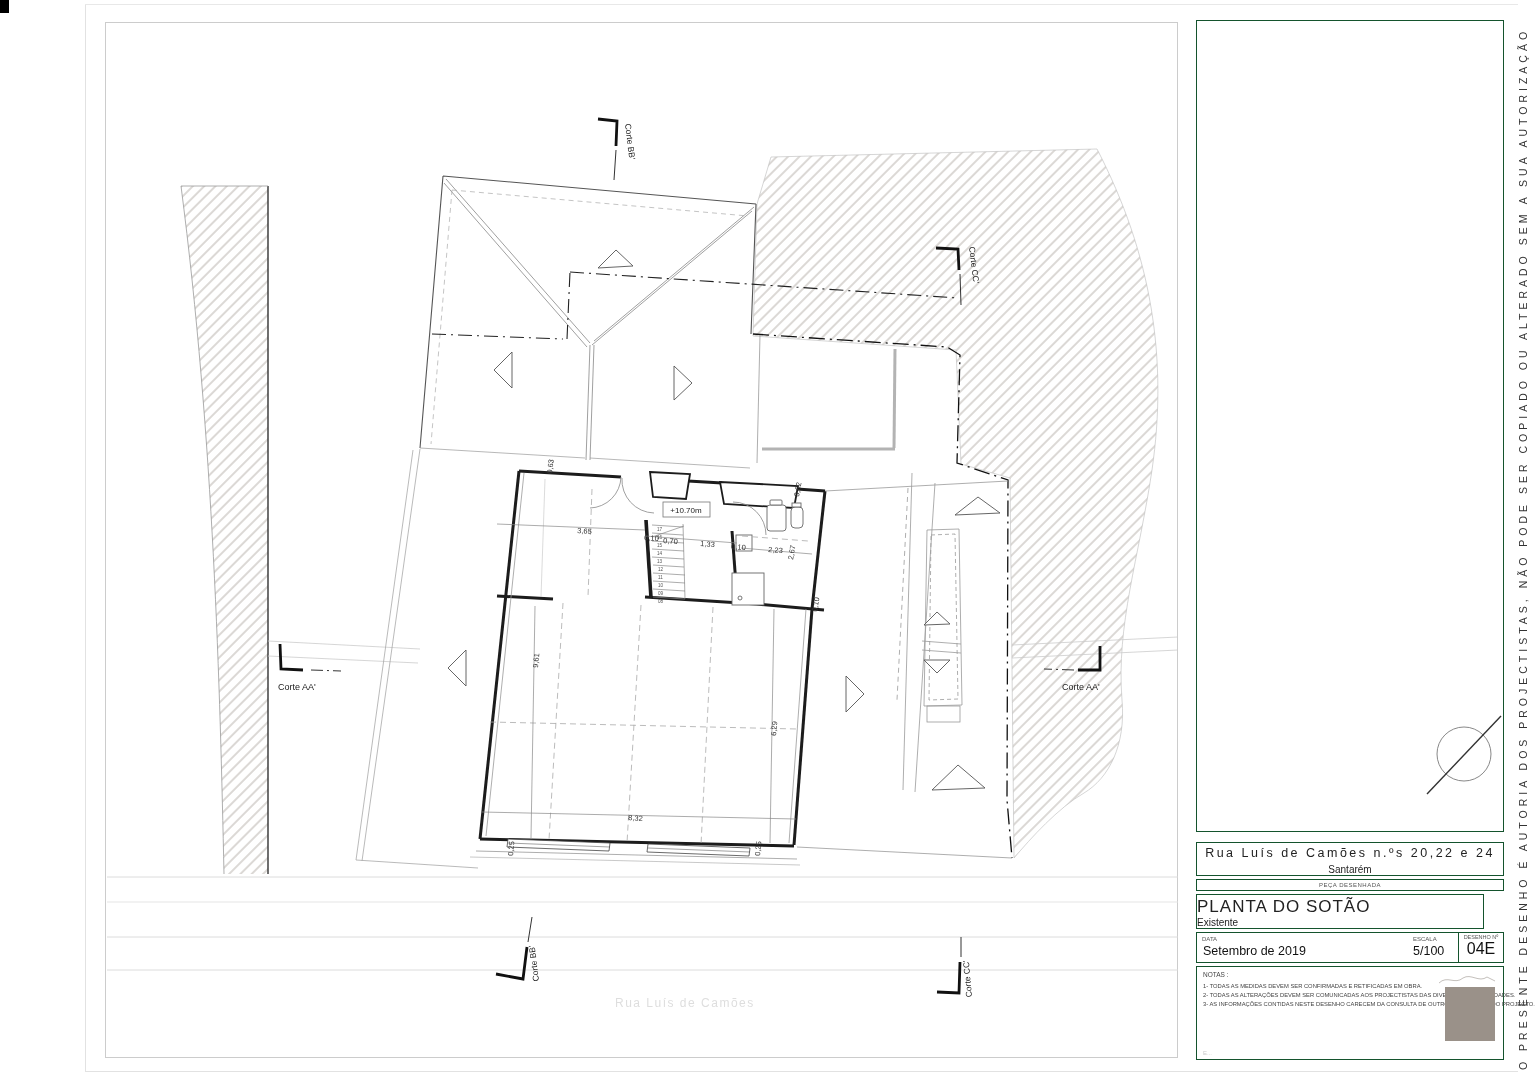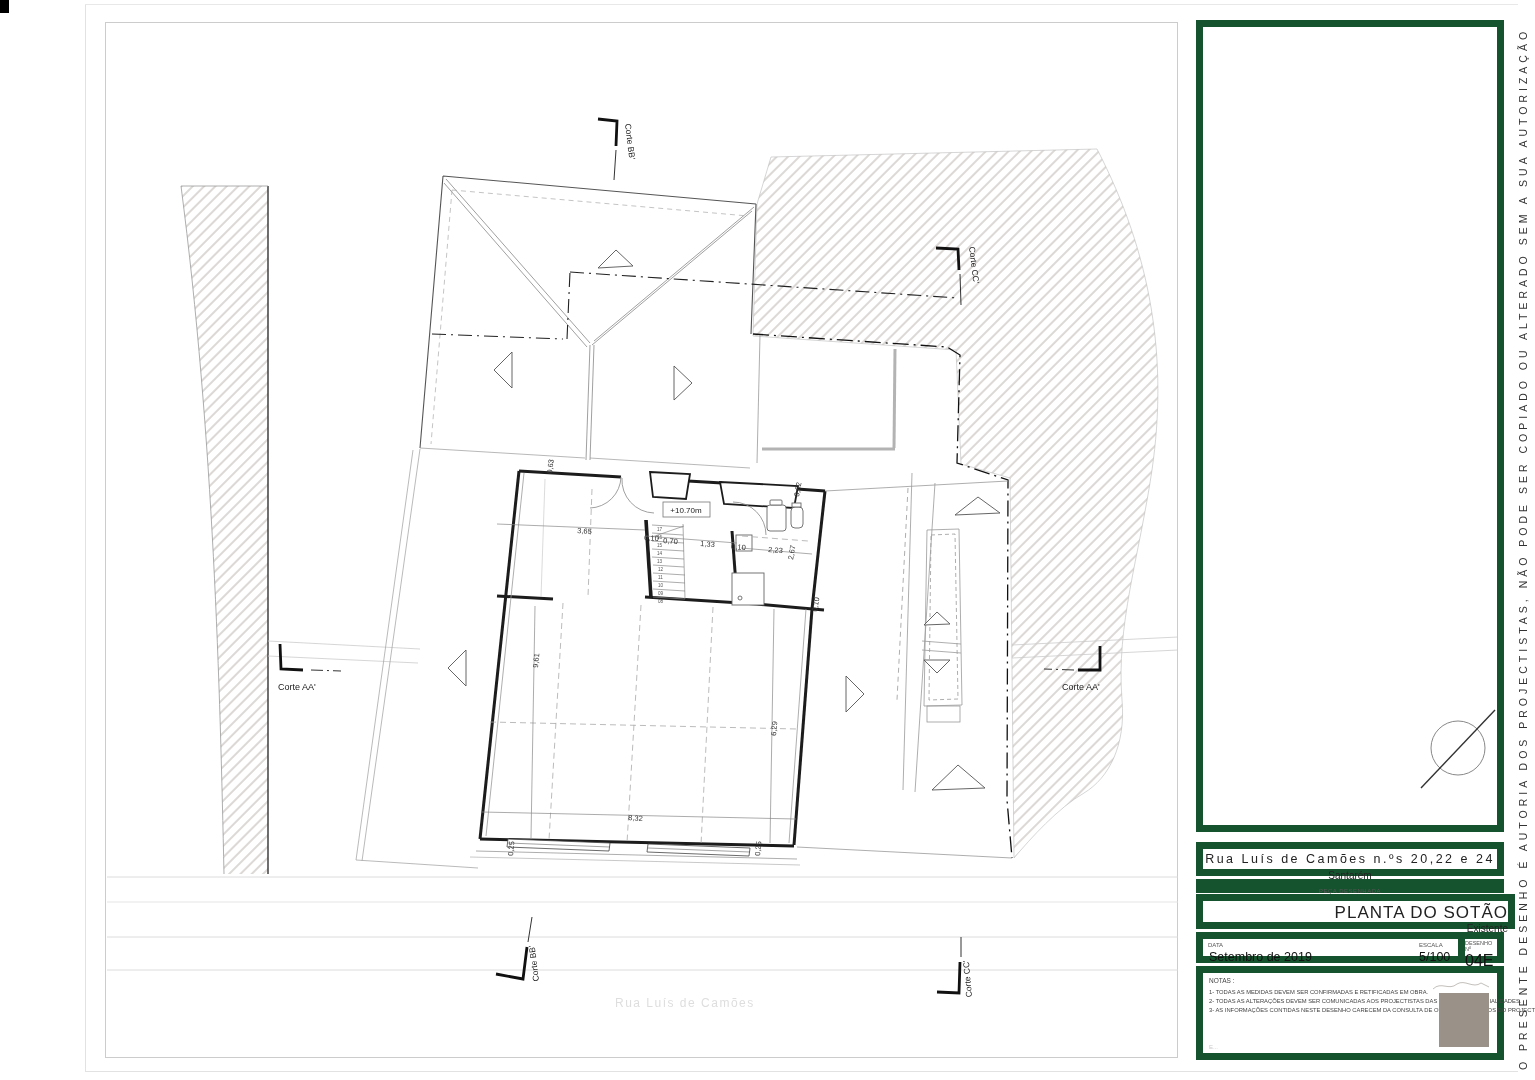--- a/index.html
+++ b/index.html
@@ -4,33 +4,33 @@
 <style>
   html,body{margin:0;padding:0;background:#fff;}
   body{font-family:"Liberation Sans", sans-serif;color:#222;}
   #sheet{position:relative;width:1535px;height:1080px;background:#fff;overflow:hidden;}
   svg text{font-family:"Liberation Sans", sans-serif;}
   .dim{font-size:7.5px;fill:#333;}
   .corte{font-size:8.5px;fill:#222;}
   .stairnum{font-size:4.6px;fill:#555;}
   .lvl{font-size:8px;fill:#222;}
   .street{font-size:12px;fill:#dedede;letter-spacing:1.5px;}
-  .tb{position:absolute;border:7px solid #14532d;background:#fff;box-sizing:border-box;}
+  .tb{position:absolute;border:1px solid #14532d;background:#fff;box-sizing:border-box;}
   .tb-address{left:1196px;top:842px;width:308px;height:34px;text-align:center;}
   .addr1{font-size:12.5px;letter-spacing:2.5px;margin-top:3px;white-space:nowrap;}
   .addr2{font-size:10px;margin-top:4px;}
   .tb-peca{left:1196px;top:879px;width:308px;height:12px;text-align:center;}
   .peca{font-size:6px;color:#555;line-height:11px;letter-spacing:0.5px;}
-  .tb-title{left:1196px;top:894px;width:319px;height:35px;text-align:right;}
+  .tb-title{left:1196px;top:894px;width:288px;height:35px;text-align:left;}
   .title-main{font-size:17px;letter-spacing:1px;margin-top:2px;}
   .title-sub{font-size:10px;}
   .tb-datarow{left:1196px;top:932px;width:292px;height:31px;}
   .lab{position:absolute;font-size:6px;color:#555;}
   .val{position:absolute;font-size:12.5px;color:#111;}
-  .tb-desenho{left:1458px;top:932px;width:46px;height:31px;}
+  .tb-desenho{left:1458px;top:932px;width:46px;height:31px;text-align:center;}
   .des-lab{font-size:5.5px;color:#555;margin-top:1px;}
   .des-val{font-size:16px;color:#111;}
   .tb-notes{left:1196px;top:966px;width:308px;height:94px;}
   .notes-label{position:absolute;left:6px;top:4px;font-size:6.5px;color:#444;}
   .note-line{position:absolute;left:6px;font-size:5.8px;color:#444;white-space:nowrap;}
   .footer-hint{position:absolute;left:6px;bottom:3px;font-size:6px;color:#c9c9c9;}
   .stamp{position:absolute;right:8px;top:20px;width:50px;height:54px;background:#9a9189;}
   .side-disclaimer{position:absolute;left:1512px;top:0px;height:1070px;width:22px;
     writing-mode:vertical-rl;transform:rotate(180deg);font-size:10.5px;color:#333;
     letter-spacing:4px;white-space:nowrap;display:flex;align-items:center;}

